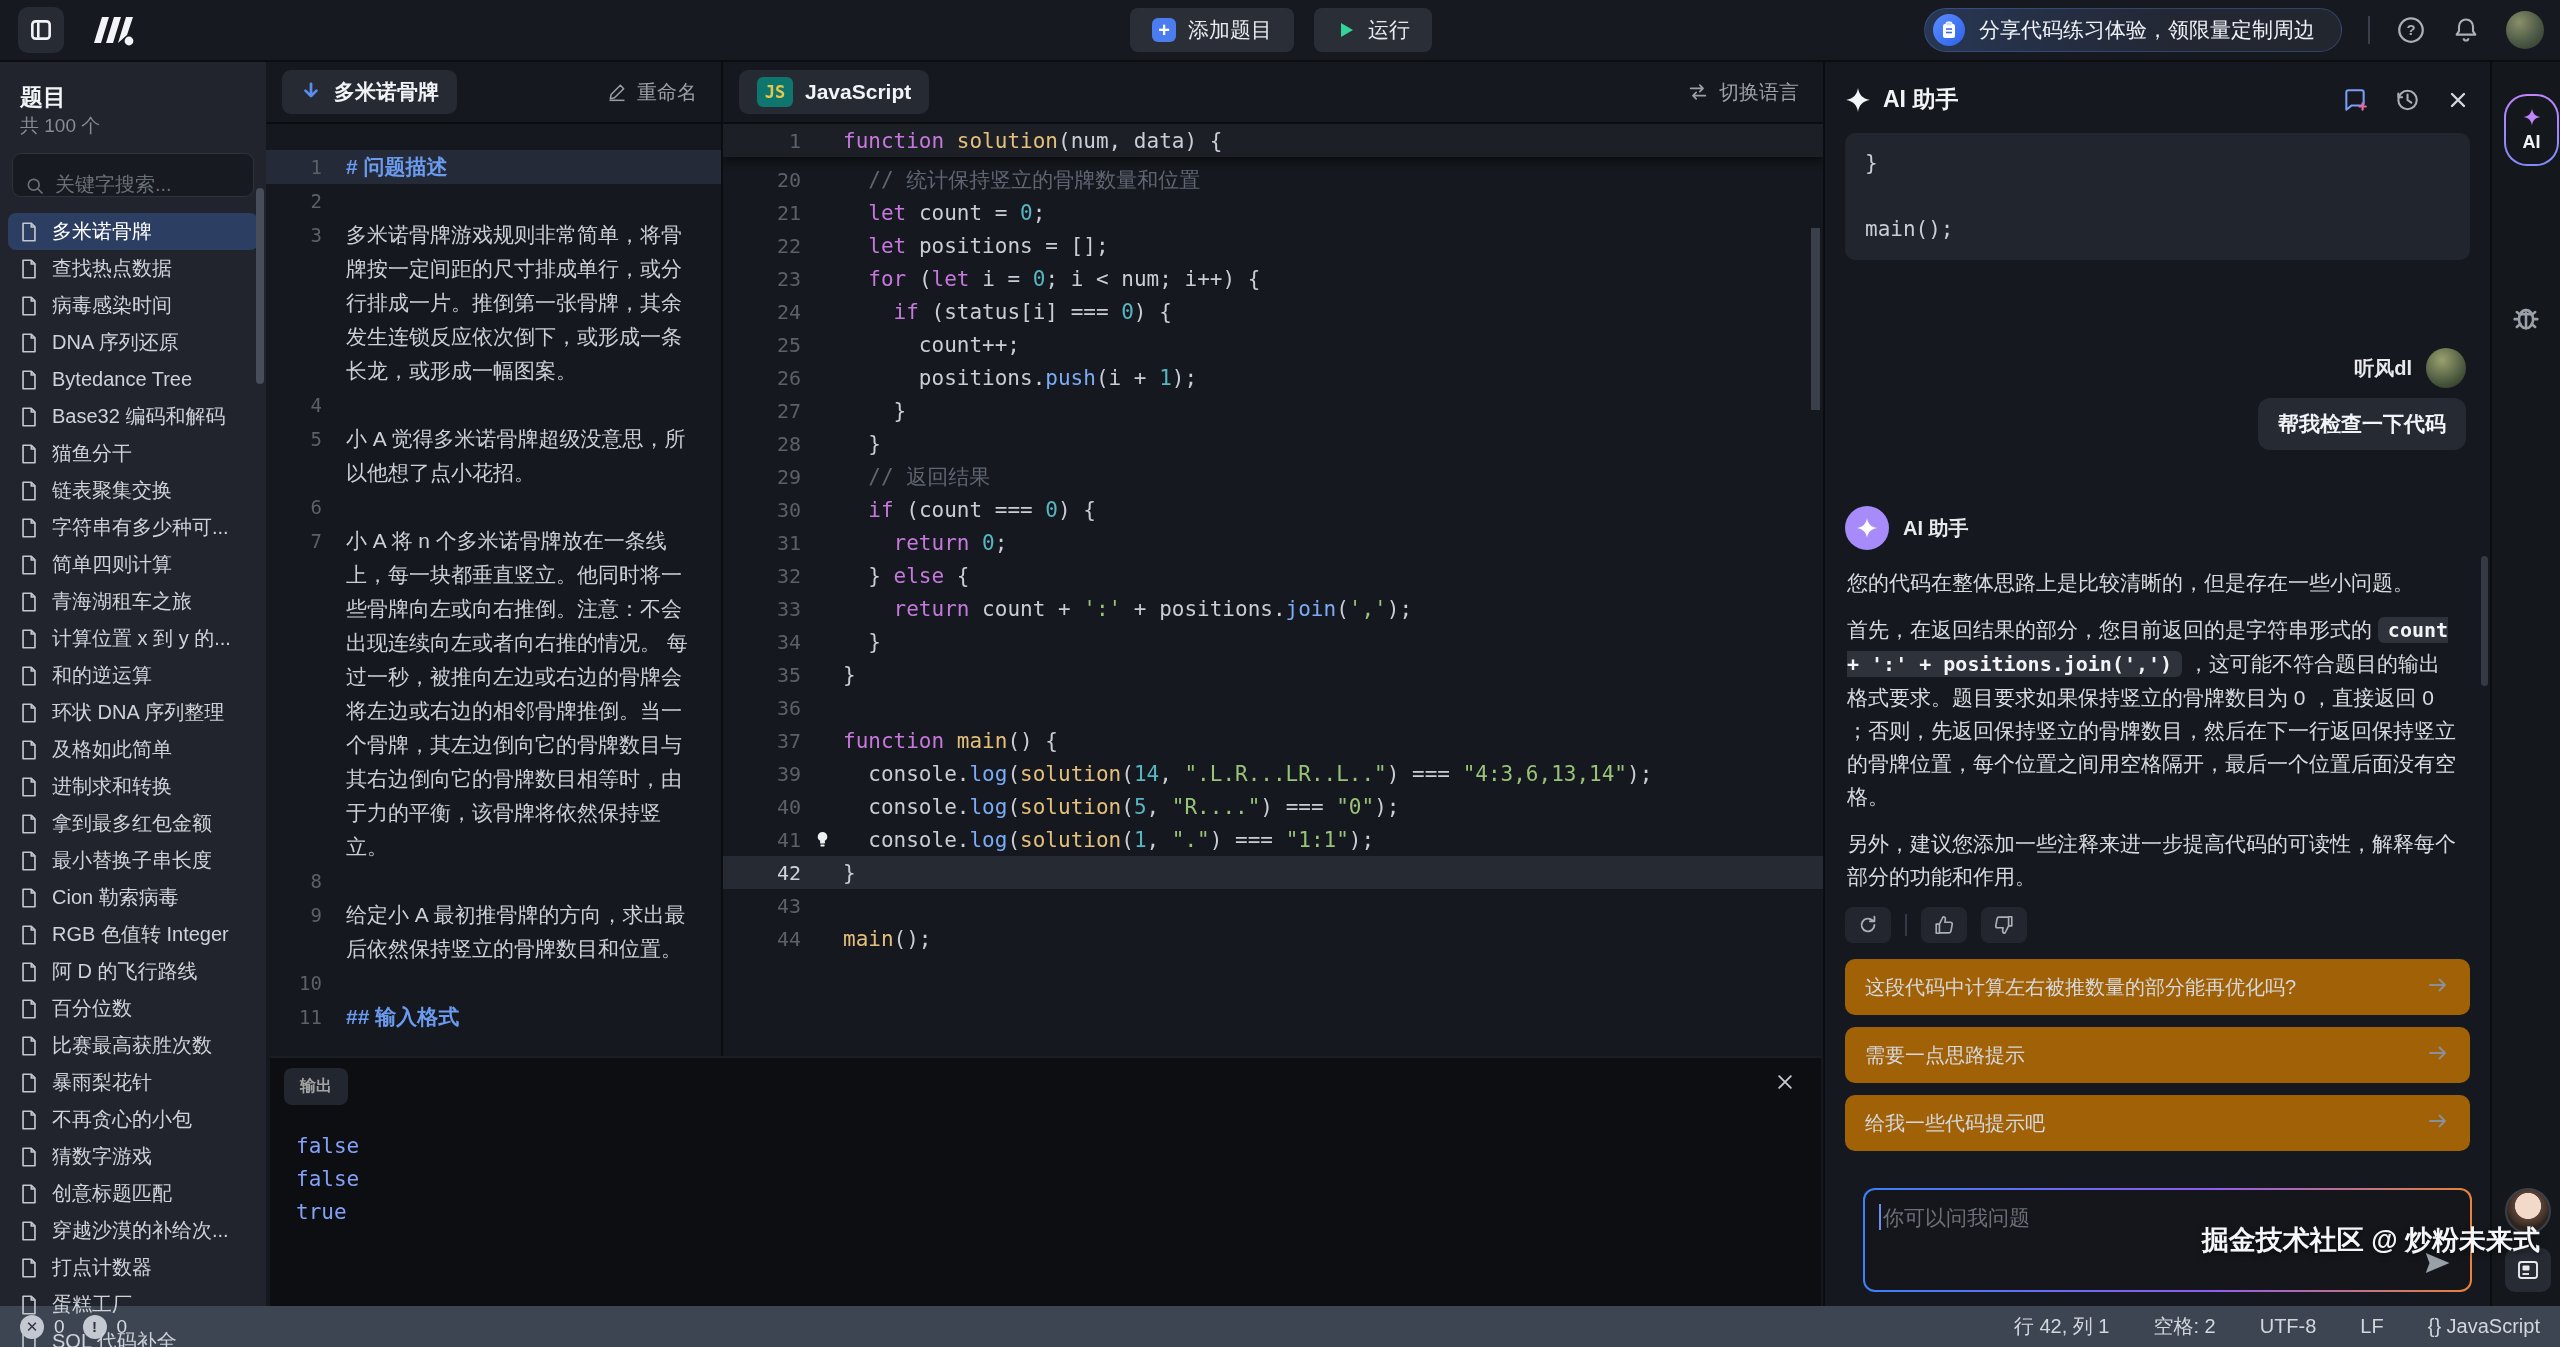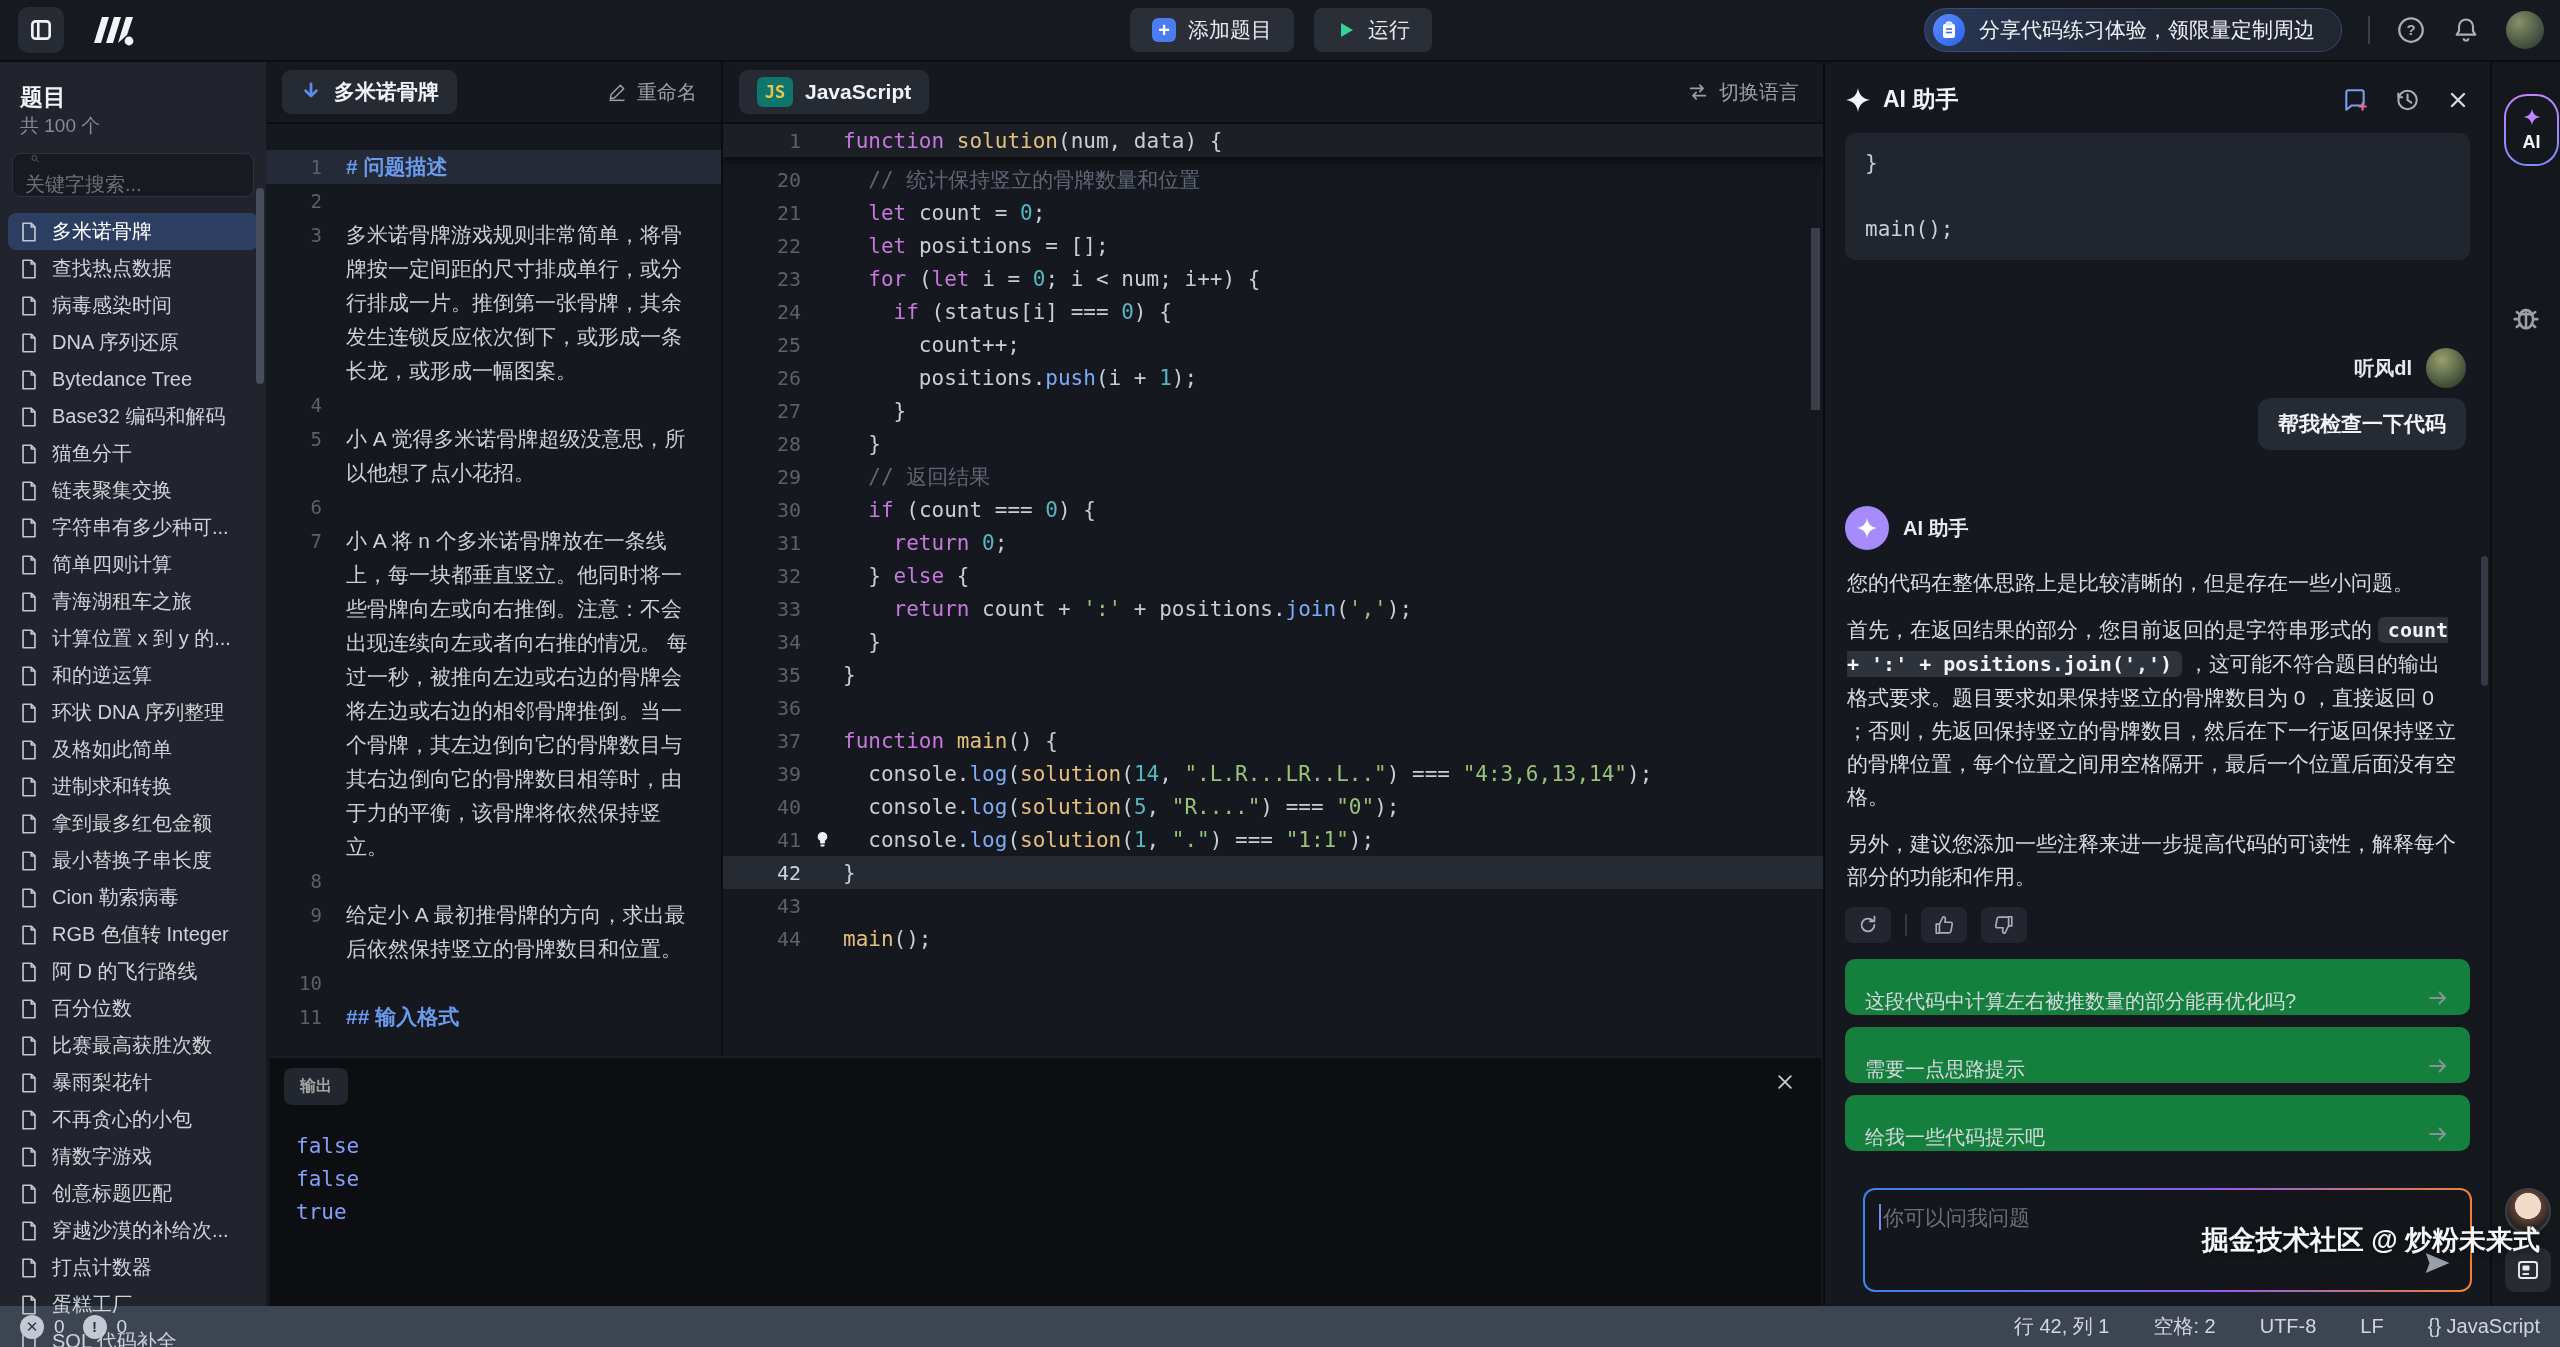--- a/index.html
+++ b/index.html
@@ -30,21 +30,21 @@
 
   
   .main { display: flex; height: 1244px; position: relative; }
 
   
   .sidebar { width: 266px; background: #21242c; position: relative; flex: none; }
   .sb-head { display: flex; align-items: baseline; justify-content: space-between; padding: 20px 18px 14px 20px; flex-direction: column; }
   .sb-title { color: #f2f4f7; font-size: 23px; font-weight: 700; }
   .sb-count { color: #868c96; font-size: 19px; }
   .sb-search { margin: 0 12px 16px 12px; height: 44px; background: #171a20; border: 1px solid #2e323a;
-    border-radius: 9px; display: flex; align-items: flex-start; padding: 0 12px; gap: 10px; flex-direction: column; }
+    border-radius: 9px; display: flex; align-items: flex-end; padding: 0 12px; gap: 10px; }
   .sb-search input { background: transparent; border: none; outline: none; color: #d6dae0; font-size: 20px; width: 180px; }
   .sb-search input::placeholder { color: #6a7079; }
   .side-item { height: 37px; margin: 0 8px; border-radius: 8px; display: flex; align-items: center; gap: 12px;
     padding: 0 10px; color: #ced2d9; font-size: 20px; cursor: pointer; white-space: nowrap; overflow: hidden; }
   .side-item .lbl { overflow: hidden; text-overflow: ellipsis; }
   .side-item.selected { background: #2d3e63; color: #ffffff; }
   .sb-scrollbar { position: absolute; right: 2px; top: 126px; width: 8px; height: 196px; border-radius: 4px; background: #474d59; }
 
   
   .panel-head { height: 62px; display: flex; align-items: center; justify-content: space-between;
@@ -109,22 +109,22 @@
     display: flex; align-items: center; justify-content: center; }
   .ai-name { color: #e8eaee; font-size: 20px; font-weight: 700; }
   .ai-msg { margin: 0 30px 0 22px; color: #d7dade; font-size: 21px; line-height: 33px; }
   .ai-msg p { margin-bottom: 14px; }
   .inline-code { font-family: "DejaVu Sans Mono", monospace; background: #2e323b; border-radius: 6px;
     padding: 1px 10px; color: #f2f4f7; font-weight: 700; font-size: 20px; }
   .action-row { display: flex; align-items: center; gap: 14px; margin: 10px 0 16px 20px; }
   .act-btn { width: 46px; height: 36px; background: #23262e; border-radius: 8px; display: flex;
     align-items: center; justify-content: center; cursor: pointer; }
   .act-div { width: 2px; height: 22px; background: #343945; }
-  .chip { margin: 12px 20px 0 20px; height: 56px; background: #15803d; border-radius: 10px;
-    display: flex; align-items: flex-end; justify-content: space-between; padding: 0 20px;
+  .chip { margin: 12px 20px 0 20px; height: 56px; background: #a16207; border-radius: 10px;
+    display: flex; align-items: center; justify-content: space-between; padding: 0 20px;
     color: #d5d8de; font-size: 20px; cursor: pointer; }
   .ai-input { position: absolute; left: 18px; right: 18px; bottom: 14px; height: 104px; border-radius: 12px;
     border: 2px solid transparent;
     background: linear-gradient(#14161b,#14161b) padding-box,
       linear-gradient(90deg,#3b82f6,#8b5cf6 55%,#e8833a) border-box; margin-left: 20px; }
   .ai-input .ph { position: absolute; left: 18px; top: 14px; color: #6b7079; font-size: 21px; }
   .ai-input .caret { position: absolute; left: 14px; top: 14px; width: 2px; height: 26px; background: #6f8cf0; }
   .send-ic { position: absolute; right: 18px; bottom: 12px; }
   .ai-scrollbar { position: absolute; right: 2px; top: 494px; width: 7px; height: 130px; background: #343a43; border-radius: 4px; }
 

